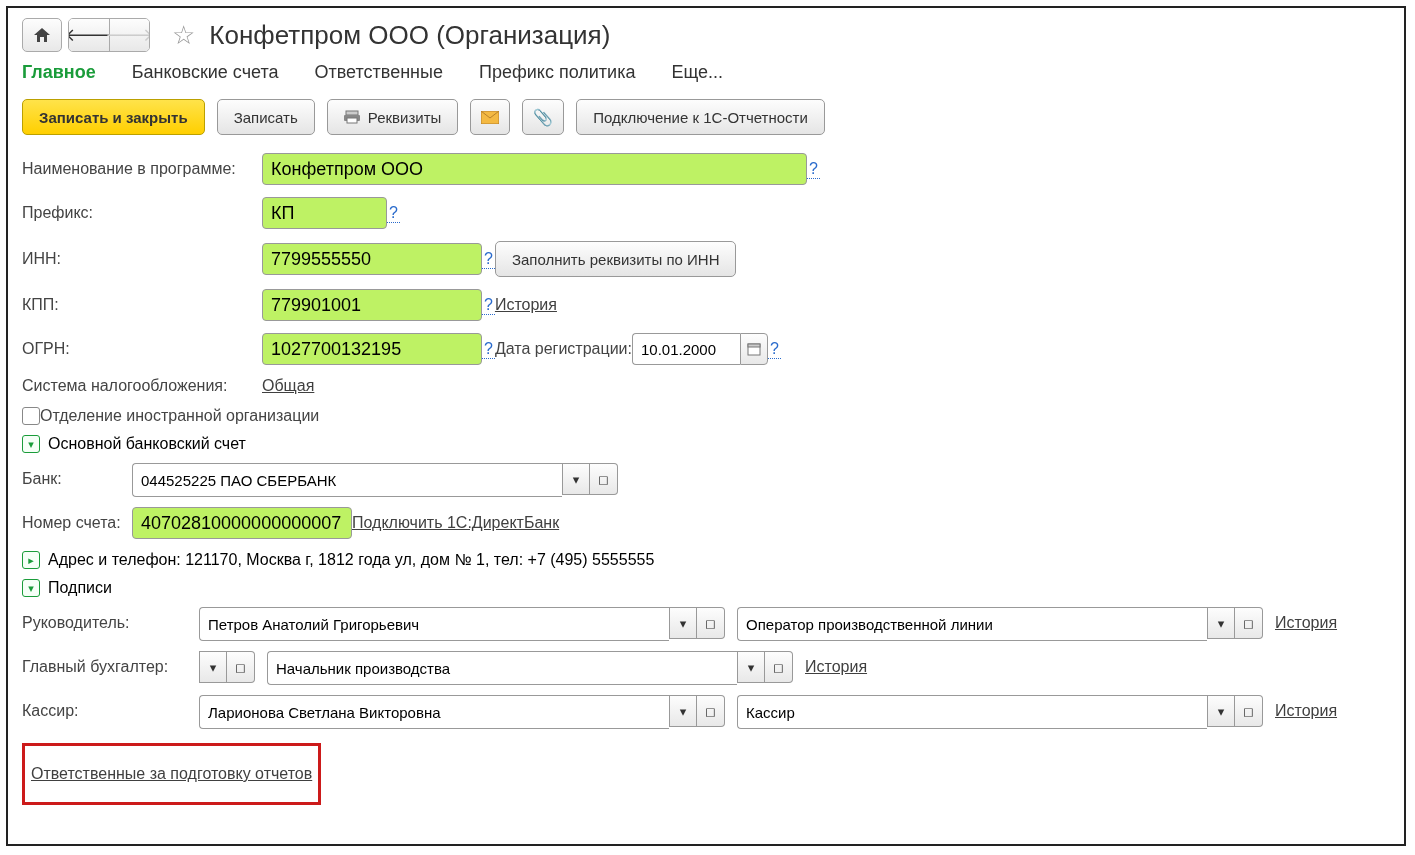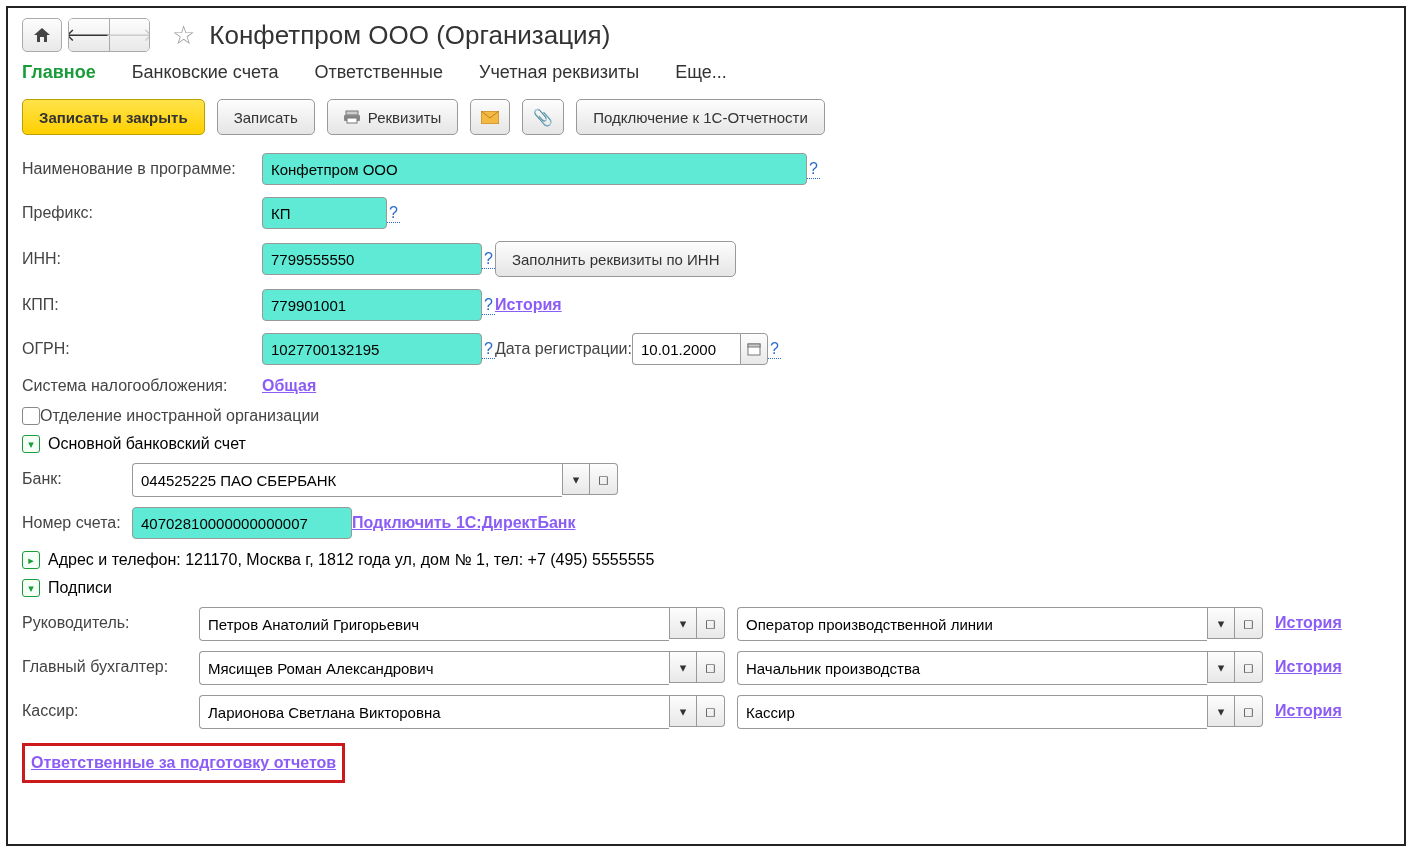--- a/index.html
+++ b/index.html
@@ -92,35 +92,34 @@
   .label {
     color: #444;
     font-size: 16px;
   }
   .label-col1 { width: 240px; }
   .input {
     height: 32px;
     border: 1px solid #999;
     border-radius: 4px;
     padding: 0 8px;
-    font-size: 15px;
-    background: #5eead4;
+    font-size: 18px;
+    background: #bef264;
   }
   .q {
     color: #2a6bcc;
     font-size: 16px;
     border-bottom: 1px dotted #2a6bcc;
     cursor: pointer;
     padding: 0 2px;
   }
   .link {
-    color: #8b5cf6;
+    color: #404040;
     text-decoration: underline;
     cursor: pointer;
-    font-weight: bold;
   }
   .checkbox-row { display:flex; align-items:center; margin-bottom:10px; }
   .checkbox { width:18px; height:18px; border:1px solid #888; border-radius:3px; }
   .section-header { display:flex; align-items:center; gap:8px; margin: 6px 0 10px 0; }
   .toggle-box {
     width: 18px; height: 18px;
     border: 1px solid #1a9c3a;
     border-radius: 3px;
     display:flex; align-items:center; justify-content:center;
     color:#1a9c3a; font-size:11px; cursor:pointer;
@@ -142,21 +141,21 @@
   .date-group { display:flex; align-items:stretch; height:32px; }
   .date-group input { border:1px solid #999; border-radius:4px 0 0 4px; padding:0 8px; font-size:15px; border-right:none; }
   .date-btn { width:28px; border:1px solid #999; border-radius:0 4px 4px 0; background:linear-gradient(#fdfdfd,#e8e8e8); display:flex; align-items:center; justify-content:center; cursor:pointer; }
   .sign-row {
     display:flex; align-items:center; gap:12px; margin-bottom:12px;
   }
   .sign-label { width:165px; }
   .highlight-box {
     display:inline-block;
     border: 3px solid #cc1a1a;
-    padding: 8px 6px;
+    padding: 19px 6px;
     margin-top: 4px;
   }
   .highlight-box .link { font-size:16px; }
   svg { display:block; }
 </style>
 </head>
 <body>
 
 <div class="frame">
 
@@ -173,21 +172,21 @@
     </div>
     <div class="star">☆</div>
     <div class="page-title">Конфетпром ООО (Организация)</div>
   </div>
 
   
   <div class="tabs">
     <span class="tab active">Главное</span>
     <span class="tab">Банковские счета</span>
     <span class="tab">Ответственные</span>
-    <span class="tab">Учетная реквизиты</span>
+    <span class="tab">Префикс политика</span>
     <span class="tab">Еще...</span>
   </div>
 
   
   <div class="toolbar">
     <button class="btn btn-primary">Записать и закрыть</button>
     <button class="btn">Записать</button>
     <button class="btn">
       <span>
         <svg width="16" height="14" viewBox="0 0 16 14">
@@ -328,21 +327,20 @@
       <div class="combo-btn">
           <span>◻</span>
         </div>
     </div>
     <span class="link">История</span>
   </div>
 
   <div class="sign-row">
     <span class="label sign-label">Главный бухгалтер:</span>
     <div class="combo">
-      <input style="width: 470px;" value="Мясищев Роман Александрович">
       <div class="combo-btn">
           <span>▾</span>
         </div>
       <div class="combo-btn">
           <span>◻</span>
         </div>
     </div>
     <div class="combo">
       <input style="width: 470px;" value="Начальник производства">
       <div class="combo-btn">

